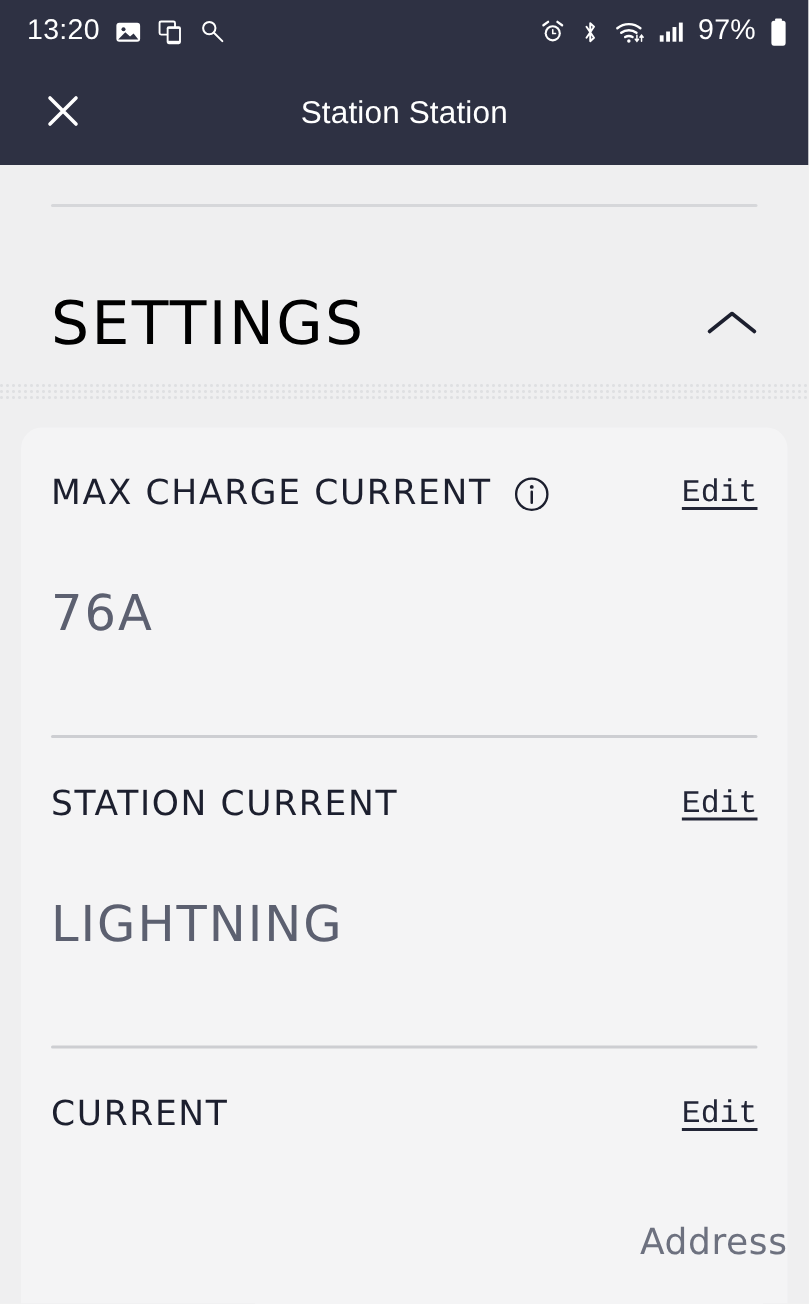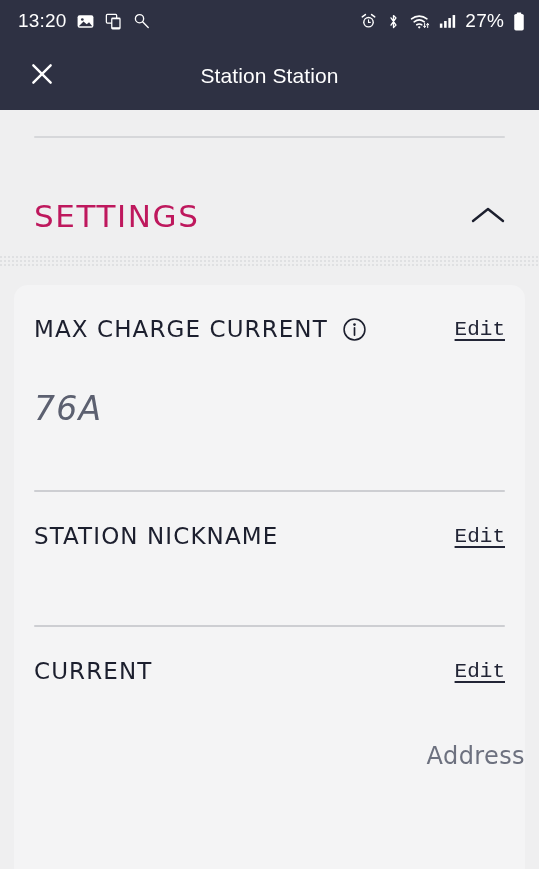--- a/index.html
+++ b/index.html
@@ -48,21 +48,21 @@
     position:absolute; top:26px; left:34px; width:471px; height:2px;
     background:#d6d7da; border-radius:1px;
   }
 
   .section-head {
     position:absolute; top:60px; left:0; width:539px; height:92px;
     display:flex; align-items:center; justify-content:space-between;
     padding:0 30px 0 34px; cursor:pointer;
   }
   .section-title {
-    font-size:31px; color:#be185d; letter-spacing:1.6px; font-weight:400;
+    font-size:40px; color:#000000; letter-spacing:1.6px; font-weight:400;
     font-family:"DejaVu Sans", sans-serif;
   }
   .chevron { width:42px; height:42px; display:flex; align-items:center; justify-content:center; }
 
   .grain {
     position:absolute; top:146px; left:0; width:539px; height:12px;
     background-image:
       radial-gradient(circle at 1px 1px, #dcdde0 0.9px, rgba(0,0,0,0) 1px);
     background-size:4px 4px;
     opacity:.85;
@@ -87,21 +87,20 @@
   .info-icon { width:25px; height:25px; display:flex; align-items:center; justify-content:center; cursor:pointer; }
   .edit-link {
     font-size:21px; color:#222536; text-decoration:underline;
     text-underline-offset:4px; cursor:pointer;
     font-family:Liberation Mono, monospace;
   }
   .field-value {
     font-size:33px; color:#5c6070; letter-spacing:1.3px; font-weight:400;
     padding-left:20px;
     font-family:"DejaVu Sans", sans-serif;
-    font-style:italic;
   }
   .sub-label {
     font-size:24px; color:#6d717f; letter-spacing:.4px;
     padding-left:20px;
     font-family:"DejaVu Sans", sans-serif;
     text-align:right;
   }
   .divider {
     height:2px; background:#cdced2; margin:0 20px; border-radius:1px;
   }
@@ -160,21 +159,21 @@
         </svg>
       </span>
       <span class="sb-ico">
         <svg width="17" height="16" viewBox="0 0 20 18">
           <rect x="1" y="12" width="3" height="5" fill="#ffffff"></rect>
           <rect x="6" y="9" width="3" height="8" fill="#ffffff"></rect>
           <rect x="11" y="5.5" width="3" height="11.5" fill="#ffffff"></rect>
           <rect x="16" y="2" width="3" height="15" fill="#ffffff"></rect>
         </svg>
       </span>
-      <span class="sb-pct">27%</span>
+      <span class="sb-pct">97%</span>
       <span class="sb-ico">
         <svg width="12" height="19" viewBox="0 0 12 20">
           <rect x="3.6" y="0.4" width="4.8" height="2" rx="0.7" fill="#ffffff"></rect>
           <rect x="1" y="2" width="10" height="17.4" rx="1.8" fill="#ffffff"></rect>
         </svg>
       </span>
     </div>
   </div>
 
   <div class="appbar">
@@ -220,24 +219,25 @@
           <span class="edit-link">Edit</span>
         </div>
         <div class="field-value" style="line-height:72px;">76A</div>
       </div>
 
       <div class="divider" style="margin-top:45px;"></div>
 
       <div class="field">
         <div class="field-row" style="height:88px;">
           <span class="field-label">
-            <span>STATION NICKNAME</span>
+            <span>STATION CURRENT</span>
           </span>
           <span class="edit-link">Edit</span>
         </div>
+        <div class="field-value" style="line-height:72px;">LIGHTNING</div>
       </div>
 
       <div class="divider" style="margin-top:45px;"></div>
 
       <div class="field">
         <div class="field-row" style="height:88px;">
           <span class="field-label">
             <span>CURRENT</span>
           </span>
           <span class="edit-link">Edit</span>

